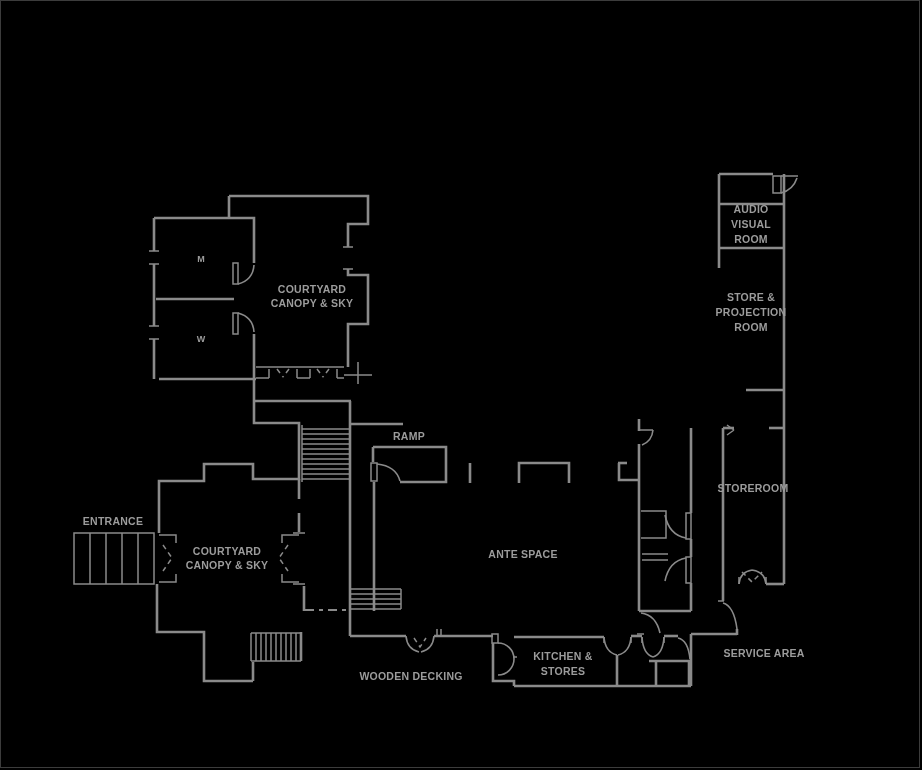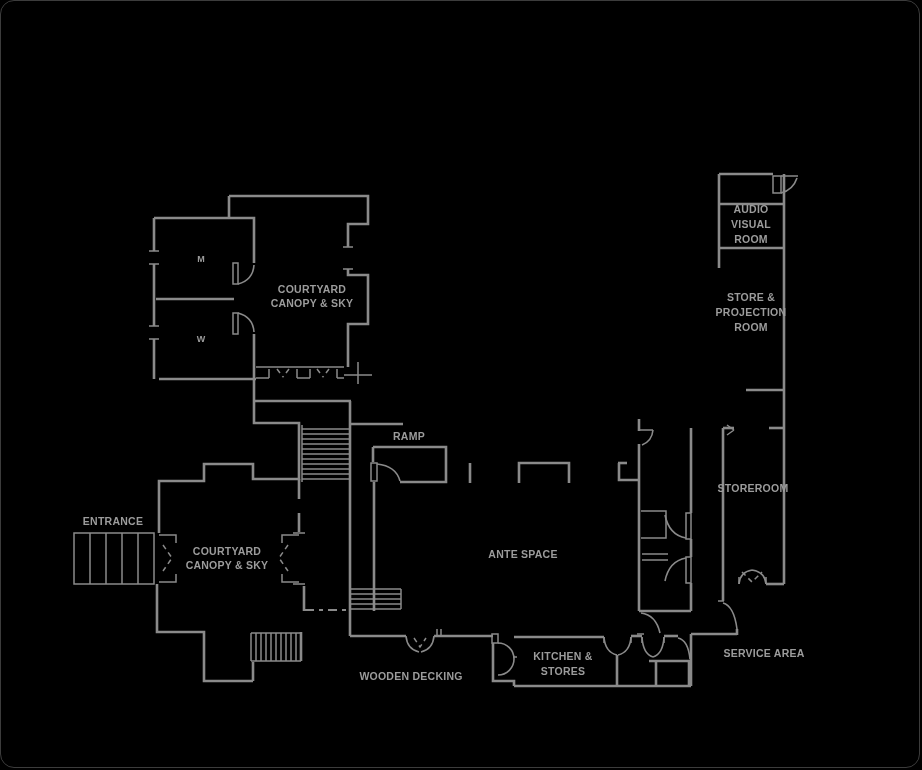--- a/index.html
+++ b/index.html
@@ -1,19 +1,19 @@
 <!DOCTYPE html>
 <html><head>
 <meta charset="utf-8">
 <style>
   html,body{margin:0;padding:0;background:#000;}
   body{width:922px;height:770px;overflow:hidden;}
   .frame{
     position:relative;width:920px;height:768px;
-    background:#000;border:1px solid #3c3c3c;border-radius:14px;
+    background:#000;border:1px solid #3c3c3c;border-radius:0;
     box-sizing:border-box;
   }
   svg{position:absolute;left:0;top:0;}
   .wall{stroke:#8a8a8a;stroke-width:2.6;fill:none;stroke-linecap:butt;stroke-linejoin:miter;}
   .thin{stroke:#8a8a8a;stroke-width:1.5;fill:none;stroke-linecap:butt;}
   .door{stroke:#8a8a8a;stroke-width:1.6;fill:none;stroke-linecap:butt;}
   .leafdash{stroke:#8a8a8a;stroke-width:1.5;fill:none;stroke-dasharray:5 4;}
   .dashdot{stroke:#8a8a8a;stroke-width:2;fill:none;stroke-dasharray:9 5 4 5;}
   .lbl{font-family:"Liberation Sans",sans-serif;font-weight:bold;font-size:10.5px;
        letter-spacing:.25px;fill:#9c9c9c;text-anchor:middle;}

